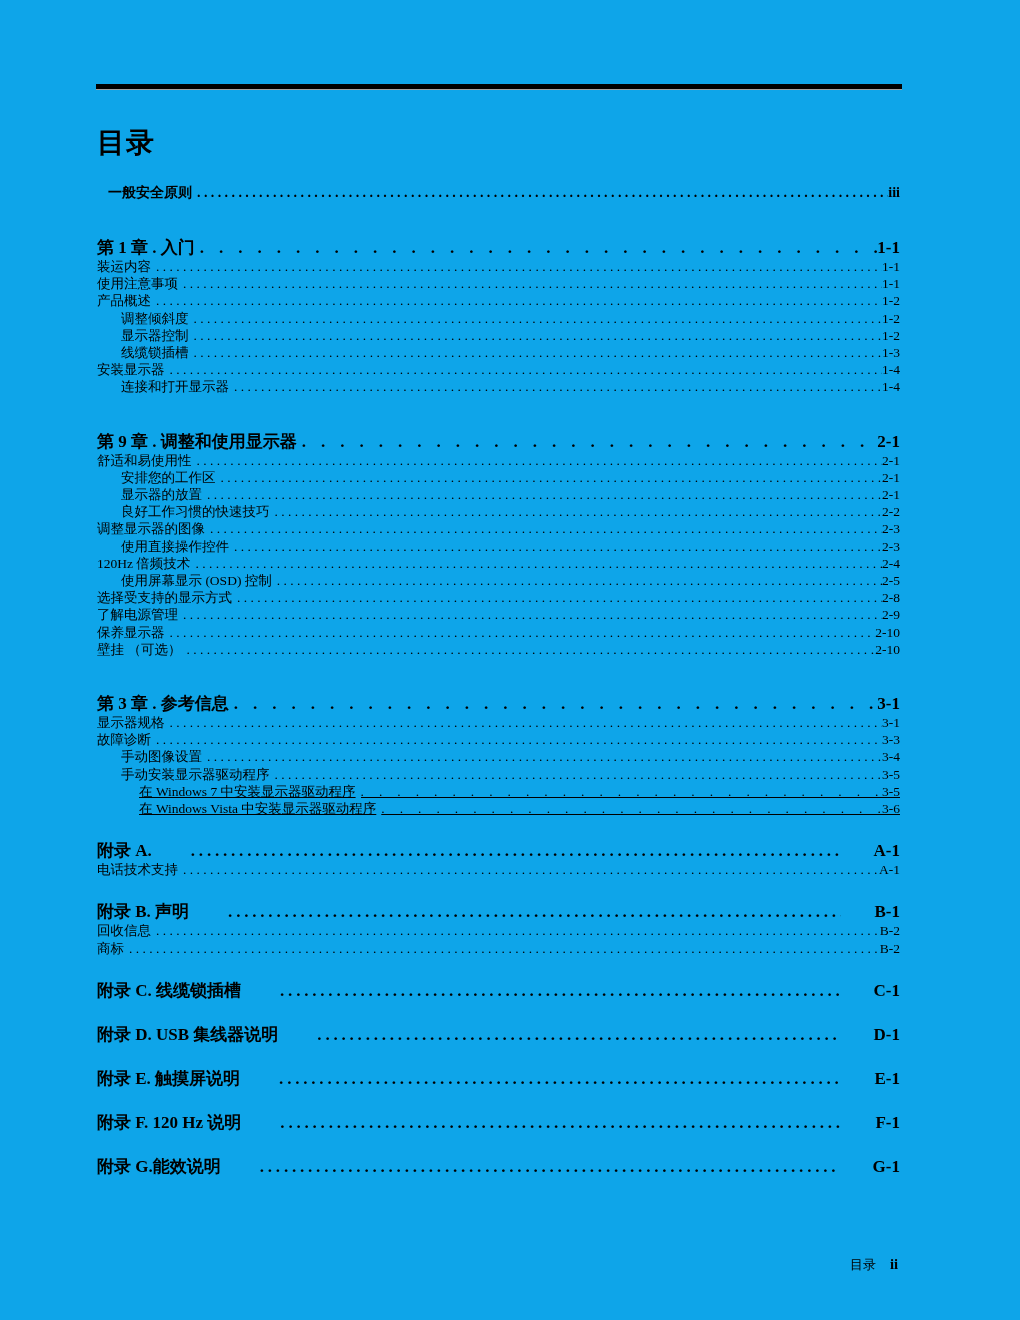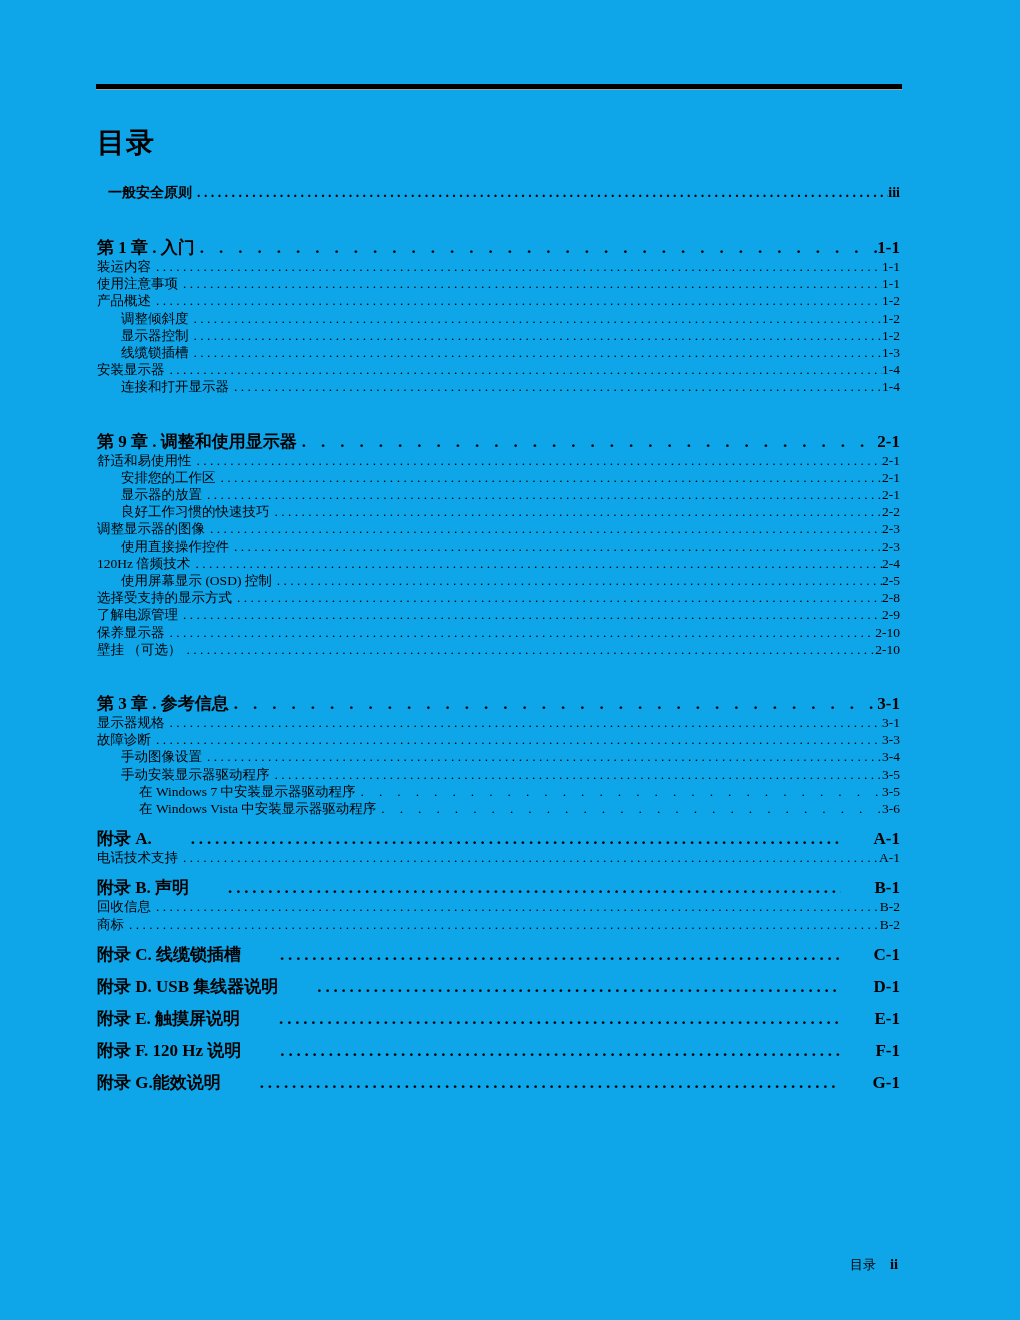--- a/index.html
+++ b/index.html
@@ -70,29 +70,29 @@
   .row.chapter {
     font-weight: bold;
     font-size: 17px;
     line-height: 20px;
     margin-top: 36px;
   }
   .row.appendix {
     font-weight: bold;
     font-size: 17px;
     line-height: 20px;
-    margin-top: 12px;
+    margin-top: 24px;
     gap: 34px;
   }
   .row.appendix .leader.tight::after { letter-spacing: 3.8px; }
 
   .lvl0 { padding-left: 0; }
   .lvls { padding-left: 11px; }
   .lvl1 { padding-left: 24px; }
-  .lvl2 { padding-left: 42px; }
+  .lvl2 { padding-left: 42px; text-decoration: underline; }
 
   .footer {
     position: absolute;
     right: 122px;
     top: 1256px;
     display: flex;
     align-items: baseline;
     gap: 14px;
   }
   .footer .footer-label { font-size: 13px; }

